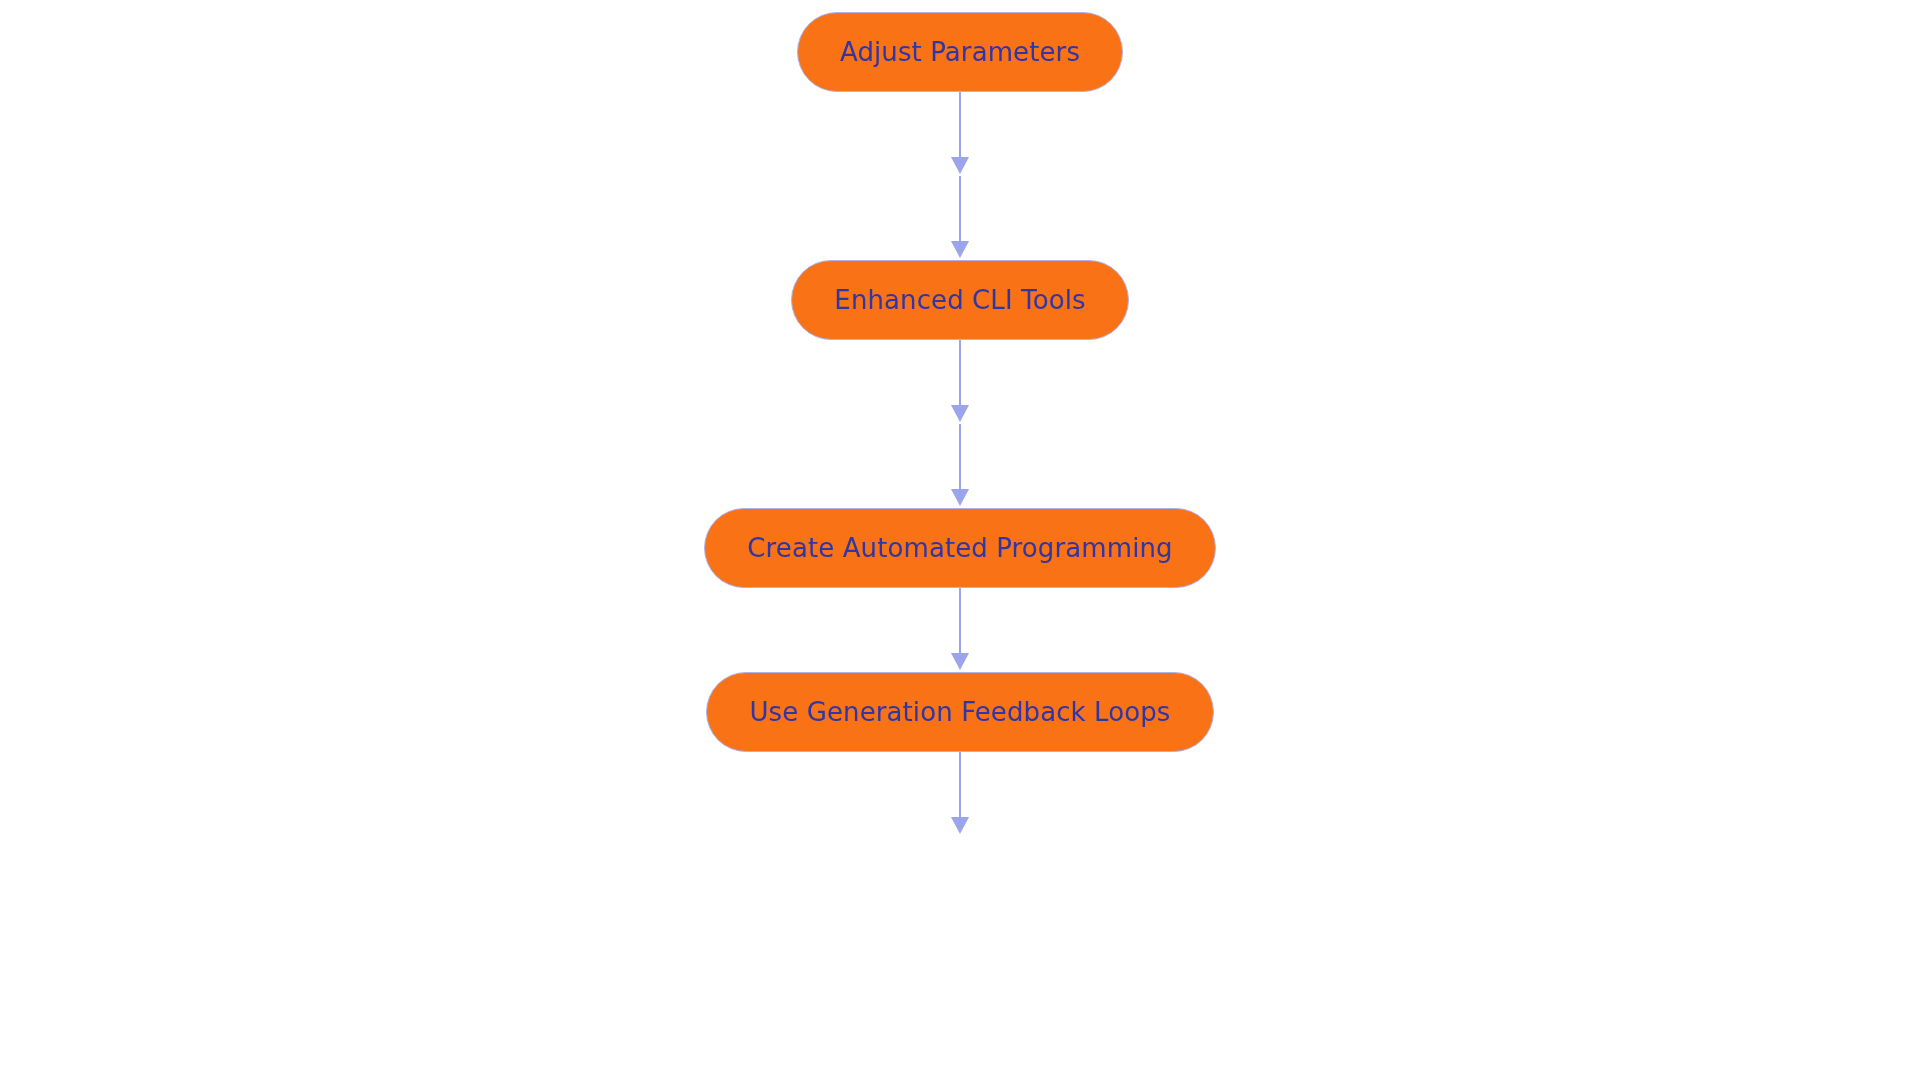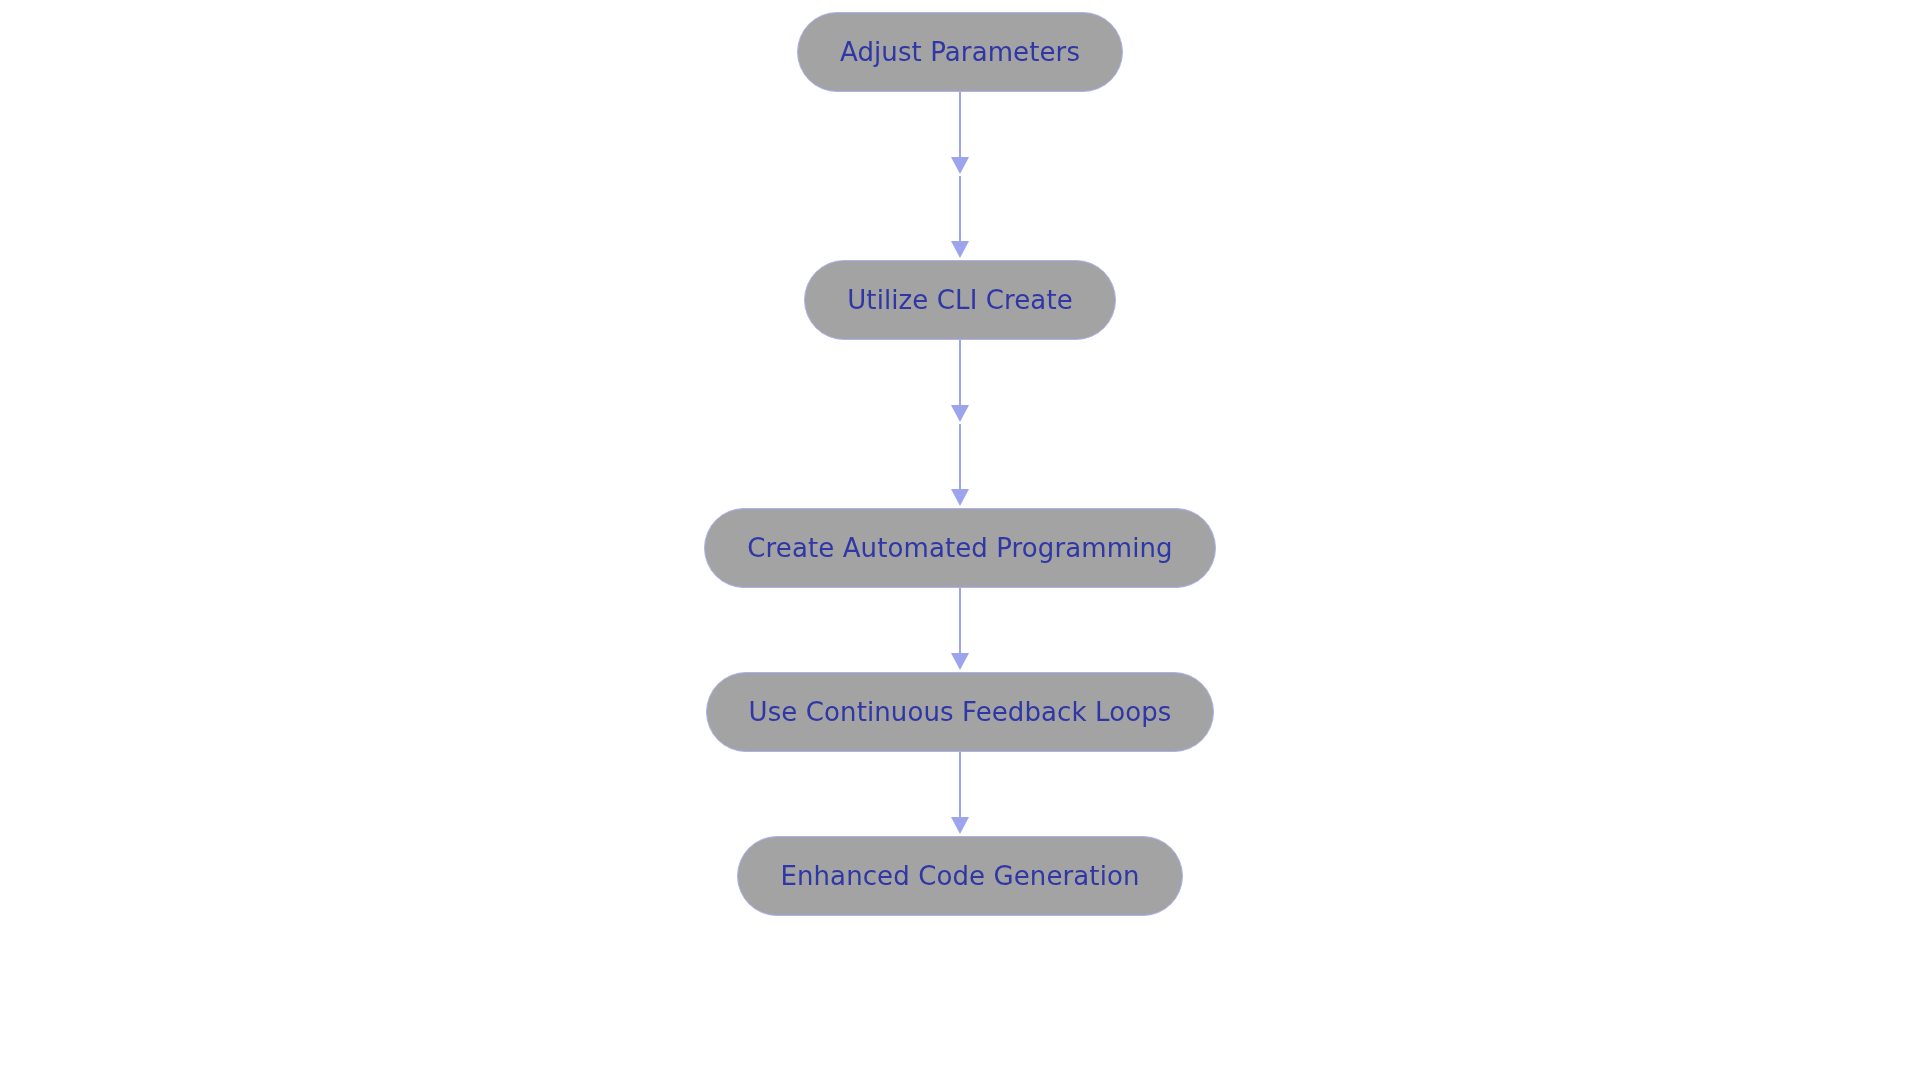--- a/index.html
+++ b/index.html
@@ -32,21 +32,21 @@
     align-items: center;
     justify-content: flex-start;
     padding-top: 12px;
     box-sizing: border-box;
   }
 
   .node {
     box-sizing: border-box;
     height: 80px;
     border-radius: 40px;
-    background: #a3a3a3;
+    background: #f97316;
     border: 1.6px solid #adb2ef;
     color: #2f36a6;
     font-size: 26px;
     font-weight: 400;
     letter-spacing: 0.1px;
     display: flex;
     align-items: center;
     justify-content: center;
     padding: 0 42px;
     white-space: nowrap;
@@ -90,21 +90,21 @@
       <div class="head"></div>
     </div>
 
 
     <div class="connector">
       <div class="shaft"></div>
       <div class="head"></div>
     </div>
 
     <div class="node">
-      <span>Utilize CLI Create</span>
+      <span>Enhanced CLI Tools</span>
     </div>
 
     <div class="connector">
       <div class="shaft"></div>
       <div class="head"></div>
     </div>
 
 
     <div class="connector">
       <div class="shaft"></div>
@@ -114,26 +114,23 @@
     <div class="node">
       <span>Create Automated Programming</span>
     </div>
 
     <div class="connector">
       <div class="shaft"></div>
       <div class="head"></div>
     </div>
 
     <div class="node">
-      <span>Use Continuous Feedback Loops</span>
+      <span>Use Generation Feedback Loops</span>
     </div>
 
     <div class="connector">
       <div class="shaft"></div>
       <div class="head"></div>
     </div>
 
-    <div class="node">
-      <span>Enhanced Code Generation</span>
-    </div>
 
   </div>
 </div>
 
 </body></html>

